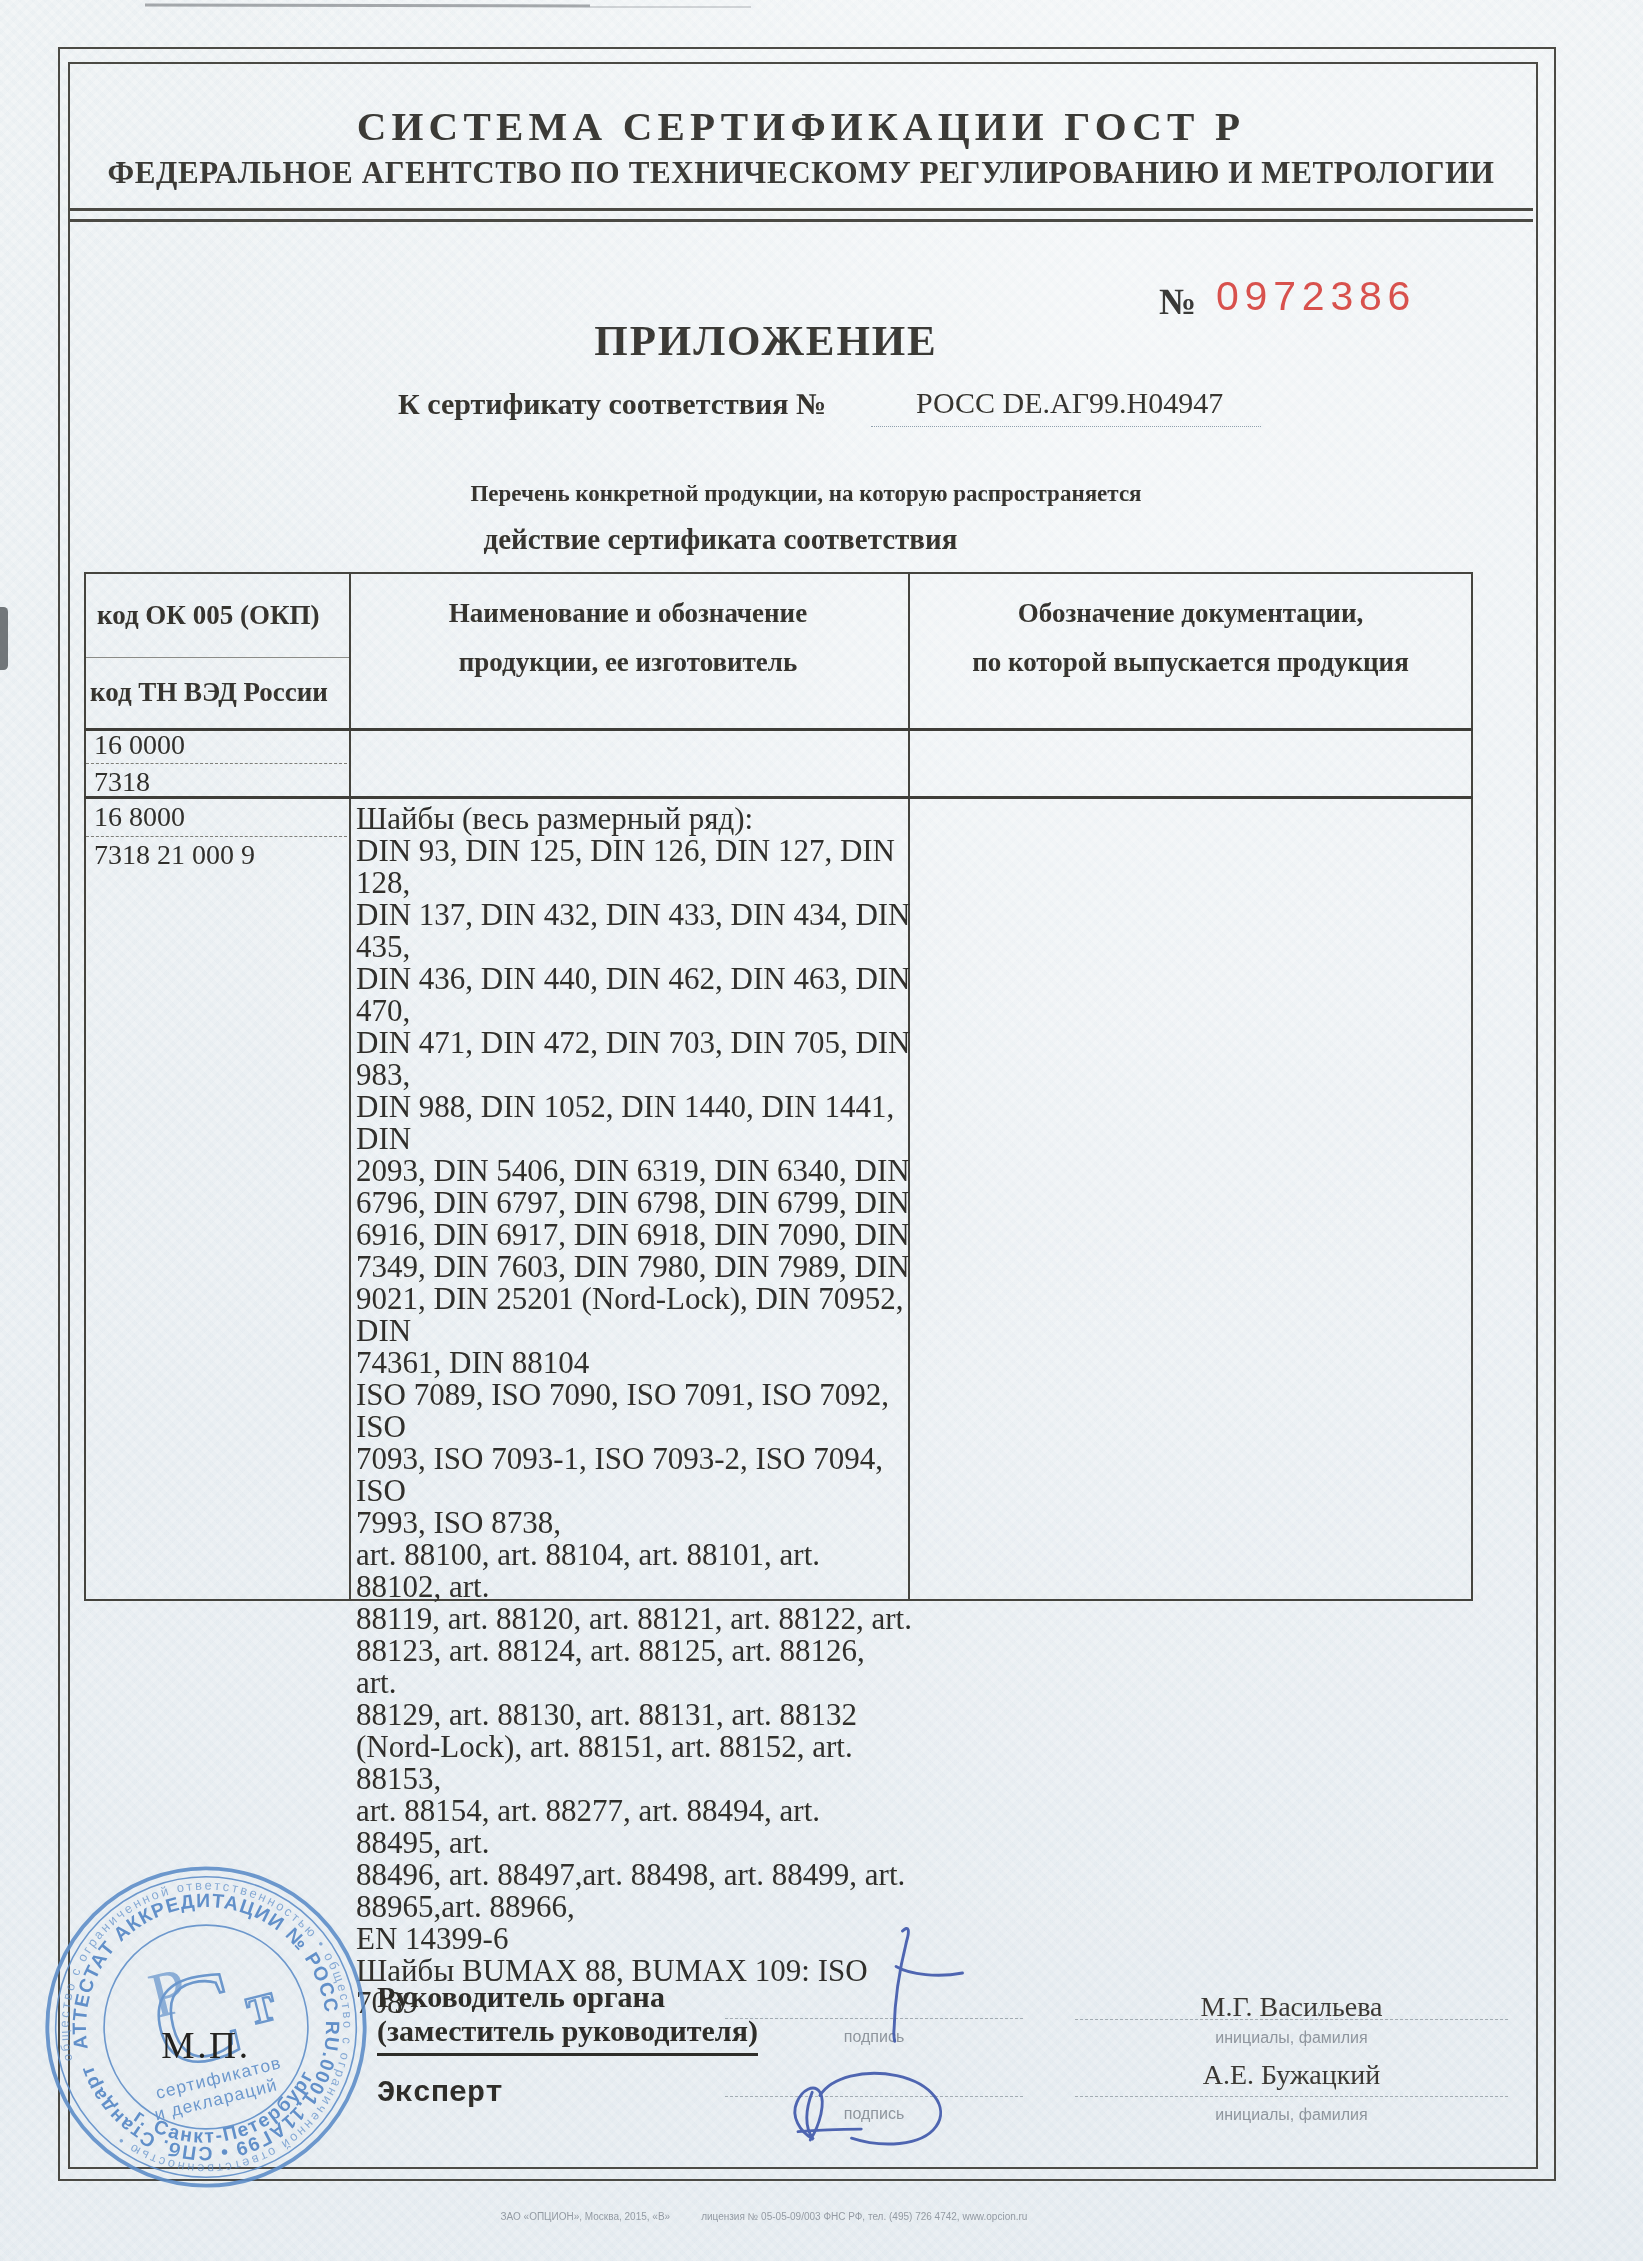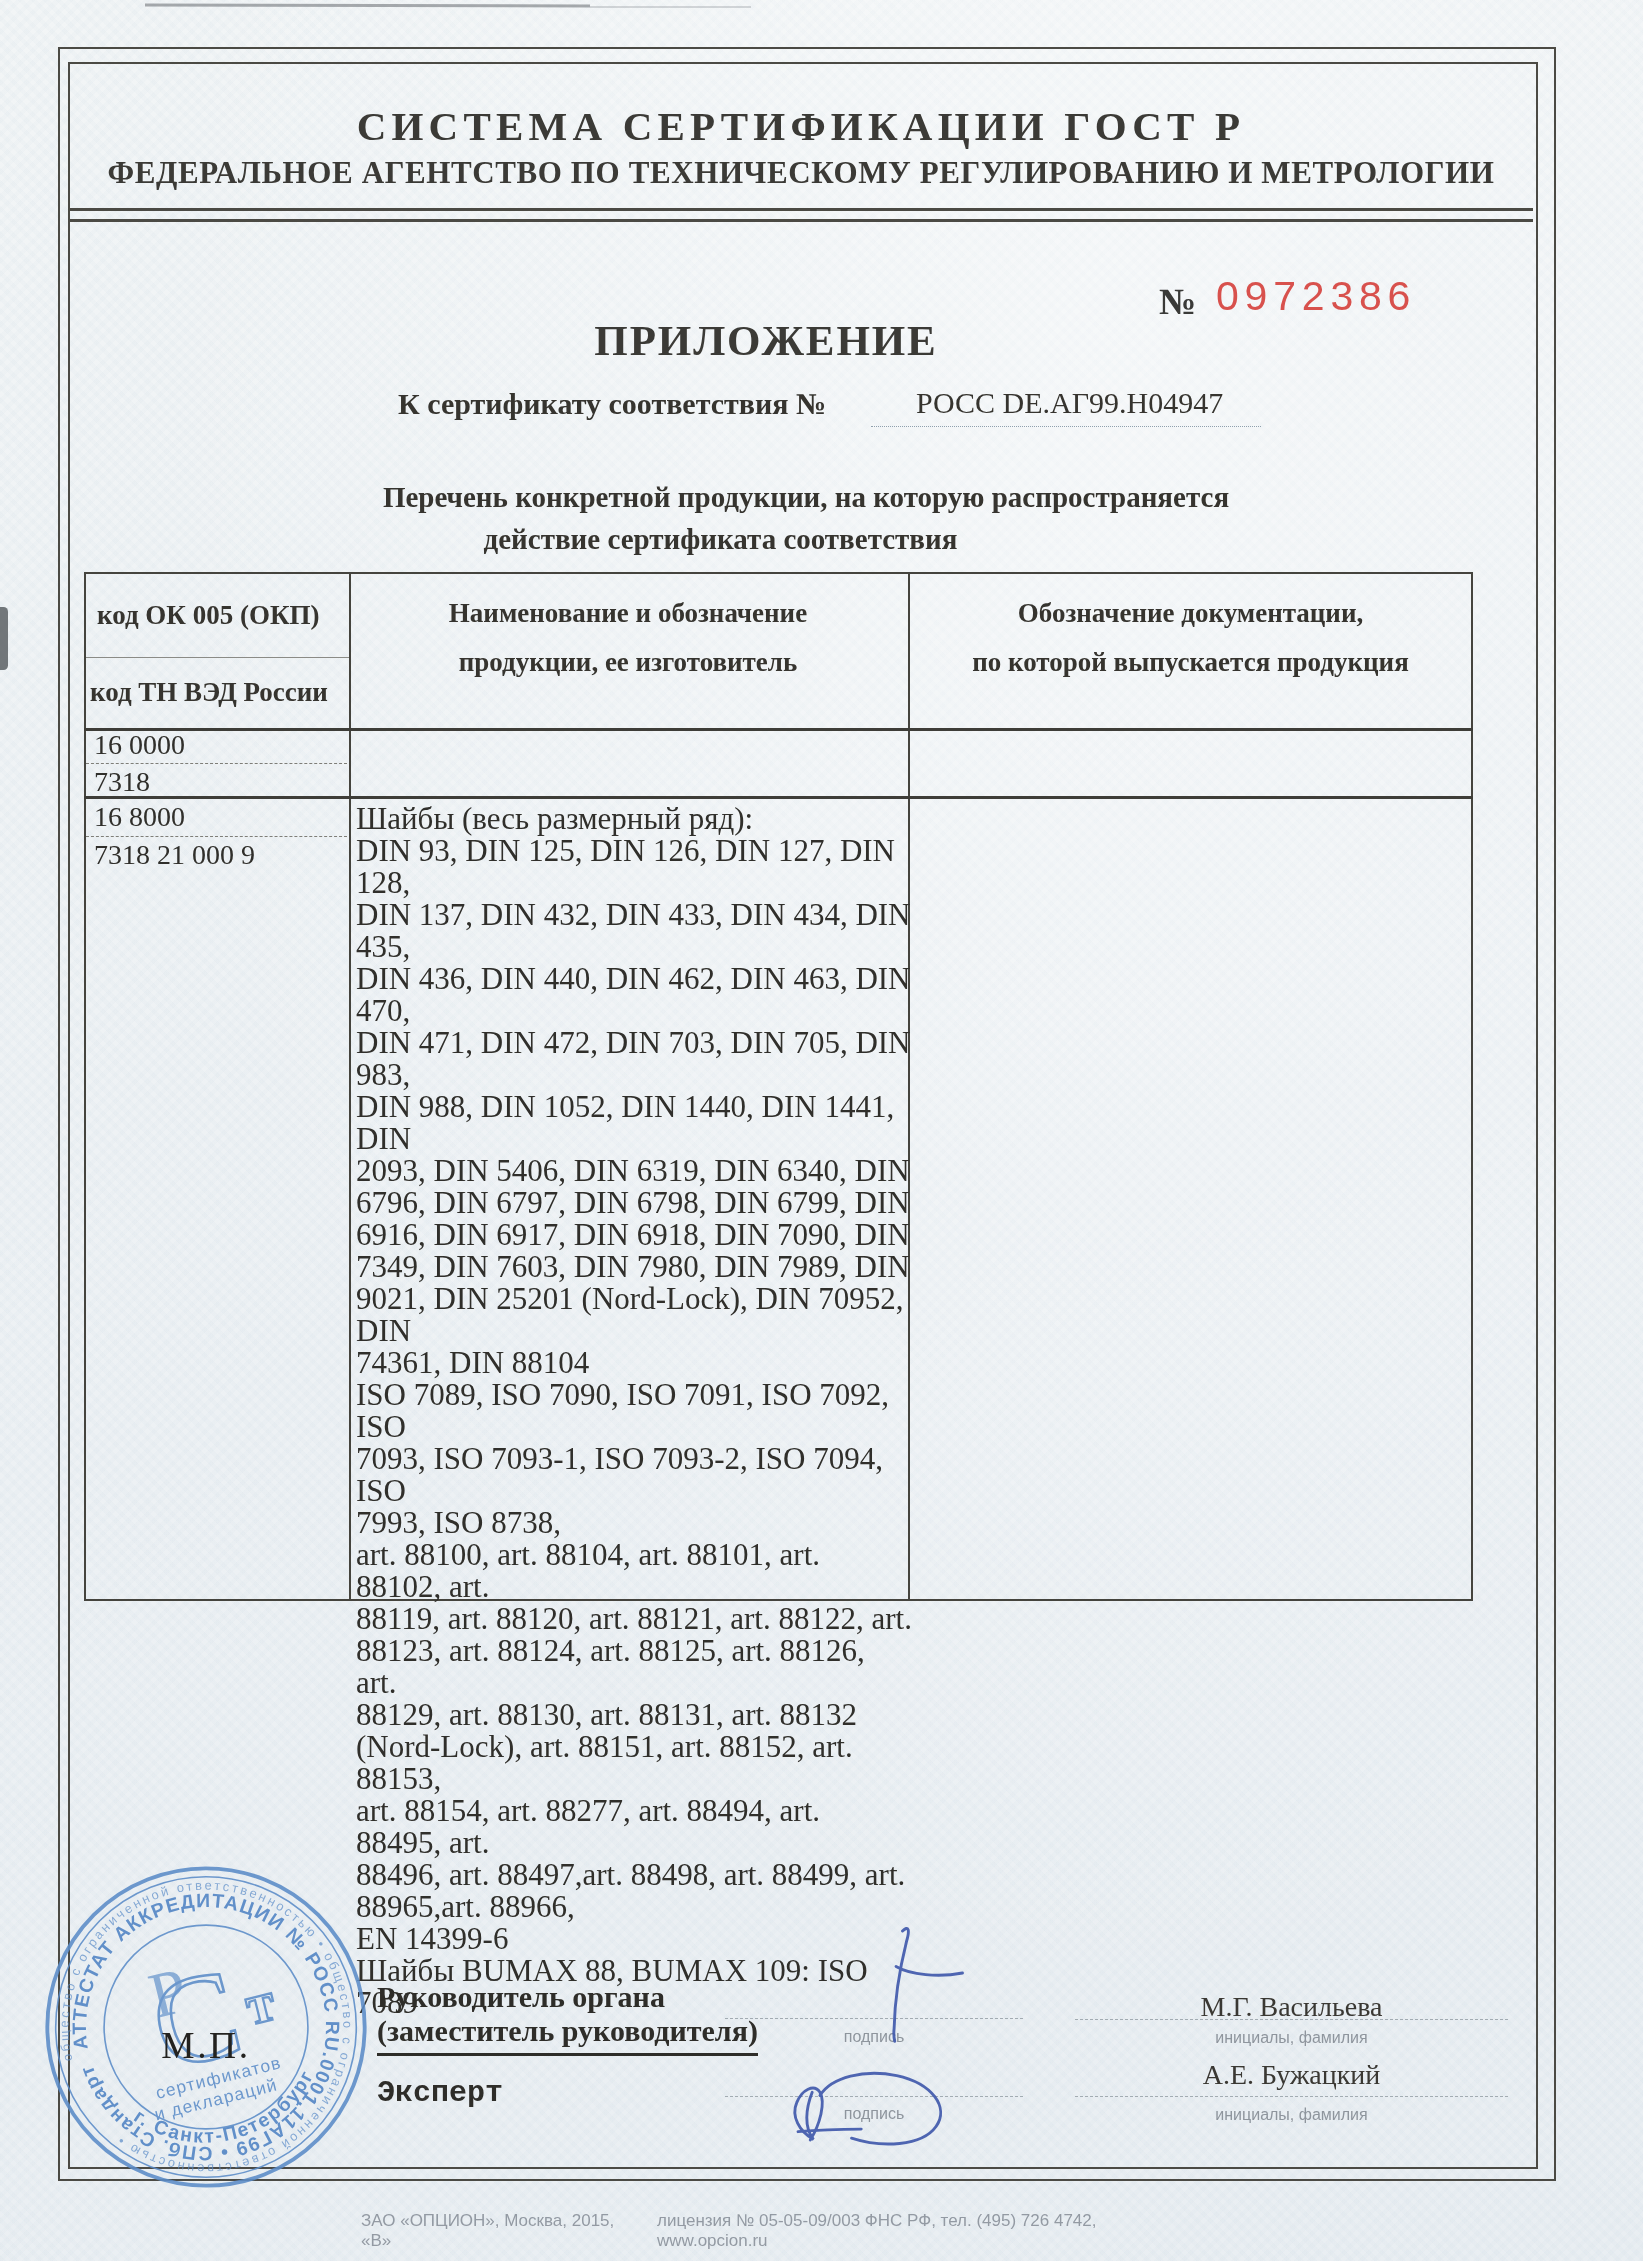--- a/index.html
+++ b/index.html
@@ -31,21 +31,21 @@
   .hdr1{left:68px;top:102px;width:1466px;text-align:center;font-size:41px;font-weight:bold;letter-spacing:5.2px;color:#3b3a36;}
   .hdr2{left:68px;top:155px;width:1466px;text-align:center;font-size:31px;font-weight:bold;letter-spacing:0.6px;color:#3b3a36;}
   
   .num-prefix{left:1159px;top:280px;font-size:37px;font-weight:bold;color:#3a3a38;}
   .num-value{left:1216px;top:273px;font-size:41px;font-family:"Liberation Sans",sans-serif;letter-spacing:5.8px;color:#d8514d;}
   
   .doc-title{left:68px;top:316px;width:1396px;text-align:center;font-size:43px;font-weight:bold;letter-spacing:1.9px;color:#3b3a36;}
   .cert-label{left:398px;top:387px;font-size:30px;font-weight:bold;color:#36342f;}
   .cert-value{left:884px;top:386px;font-size:30px;color:#36342f;margin-left:32px;}
   .cert-underline{left:871px;top:424px;width:390px;height:1.9px;border-bottom:1.9px dotted #8fa0ad;}
-  .sub1{left:81px;top:481px;width:1450px;text-align:center;font-size:29px;font-weight:bold;color:#36342f;}
+  .sub1{left:81px;top:481px;width:1450px;text-align:center;font-size:23px;font-weight:bold;color:#36342f;}
   .sub2{left:0px;top:523px;width:1441px;text-align:center;font-size:29px;font-weight:bold;color:#36342f;}
   
   .tbl-border{left:84px;top:572px;width:1389px;height:1029px;border:2.6px solid #45443e;box-sizing:border-box;}
   .vline1{left:349px;top:572px;width:1.9px;height:1029px;background:#45443e;}
   .vline2{left:908px;top:572px;width:1.9px;height:1029px;background:#45443e;}
   .hline-head{left:84px;top:728px;width:1389px;height:3.2px;background:#3e3d38;}
   .hline-row{left:84px;top:796px;width:1389px;height:2.6px;background:#3e3d38;}
   .col1-div{left:86px;top:657px;width:263px;height:1.3px;background:#8b8b86;}
   .dotted{border-top:1.9px dashed #7e7e78;height:0;}
   .dot1{left:86px;top:763px;width:261px;}
@@ -76,21 +76,21 @@
   .caption{font-family:"Liberation Sans",sans-serif;font-size:16px;color:#8e959d;}
   .cap-s1{left:725px;top:2028px;width:298px;text-align:center;}
   .cap-s2{left:725px;top:2105px;width:298px;text-align:center;}
   .cap-n1{left:1075px;top:2029px;width:433px;text-align:center;}
   .cap-n2{left:1075px;top:2106px;width:433px;text-align:center;}
   .sig-name{font-size:28px;color:#3a3833;}
   .name1{left:1075px;top:1991px;width:433px;text-align:center;}
   .name2{left:1075px;top:2059px;width:433px;text-align:center;}
   
   .footer{left:361px;top:2211px;width:806px;display:flex;justify-content:center;gap:31px;
-          font-family:"Liberation Sans",sans-serif;font-size:17px;color:#939aa3;}
+          font-family:"Liberation Sans",sans-serif;font-size:10px;color:#939aa3;}
   
   .stamp-svg{left:37px;top:1858px;}
   .ink-svg{left:709px;top:1902px;}
 </style>
 </head>
 <body>
 
 <div id="page">
 
   <div class="abs scan-top"></div>

